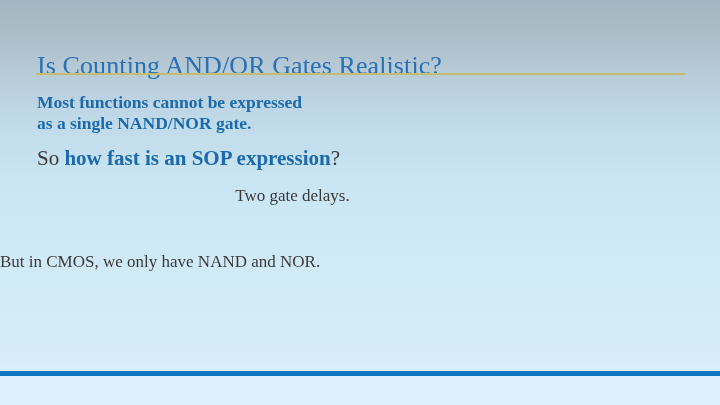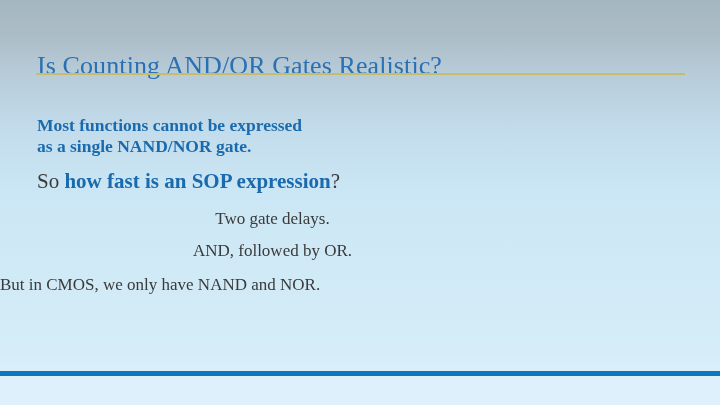--- a/index.html
+++ b/index.html
@@ -51,21 +51,20 @@
     background: #c6bc6d;
   }
 
   
   .body-area {
     position: absolute;
     left: 0;
     top: 92px;
     width: 720px;
     height: 250px;
-    margin-top: 23px;
   }
   .line {
     position: absolute;
     white-space: nowrap;
   }
   .blue-bold {
     color: #1a6aad;
     font-weight: bold;
   }
   .dark {
@@ -82,20 +81,21 @@
     left: 37px;
     top: 54px;
     font-size: 21px;
   }
   .l-two {
     left: 0;
     top: 94px;
     width: 545px;
     text-align: center;
     font-size: 17px;
+    padding-left: 20px;
   }
   .l-and {
     left: 0;
     top: 126px;
     width: 545px;
     text-align: center;
     font-size: 17px;
   }
   .l-but {
     left: 0;
@@ -142,21 +142,20 @@
   <div class="body-area">
 
     <div class="line l-most blue-bold">
       <div>Most functions cannot be expressed</div>
       <div>as a single NAND/NOR gate.</div>
     </div>
 
     <div class="line l-so"><span class="dark">So </span><span class="blue-bold">how fast is an SOP expression</span><span class="dark">?</span></div>
 
     <div class="line l-two dark">Two gate delays.</div>
-    <div class="line l-and dark">AND, followed by OR.</div>
     <div class="line l-but dark">But in CMOS, we only have NAND and NOR.</div>
 
 
   </div>
 
   <div class="footer-bar"></div>
   <div class="footer-band">
     
     
     

